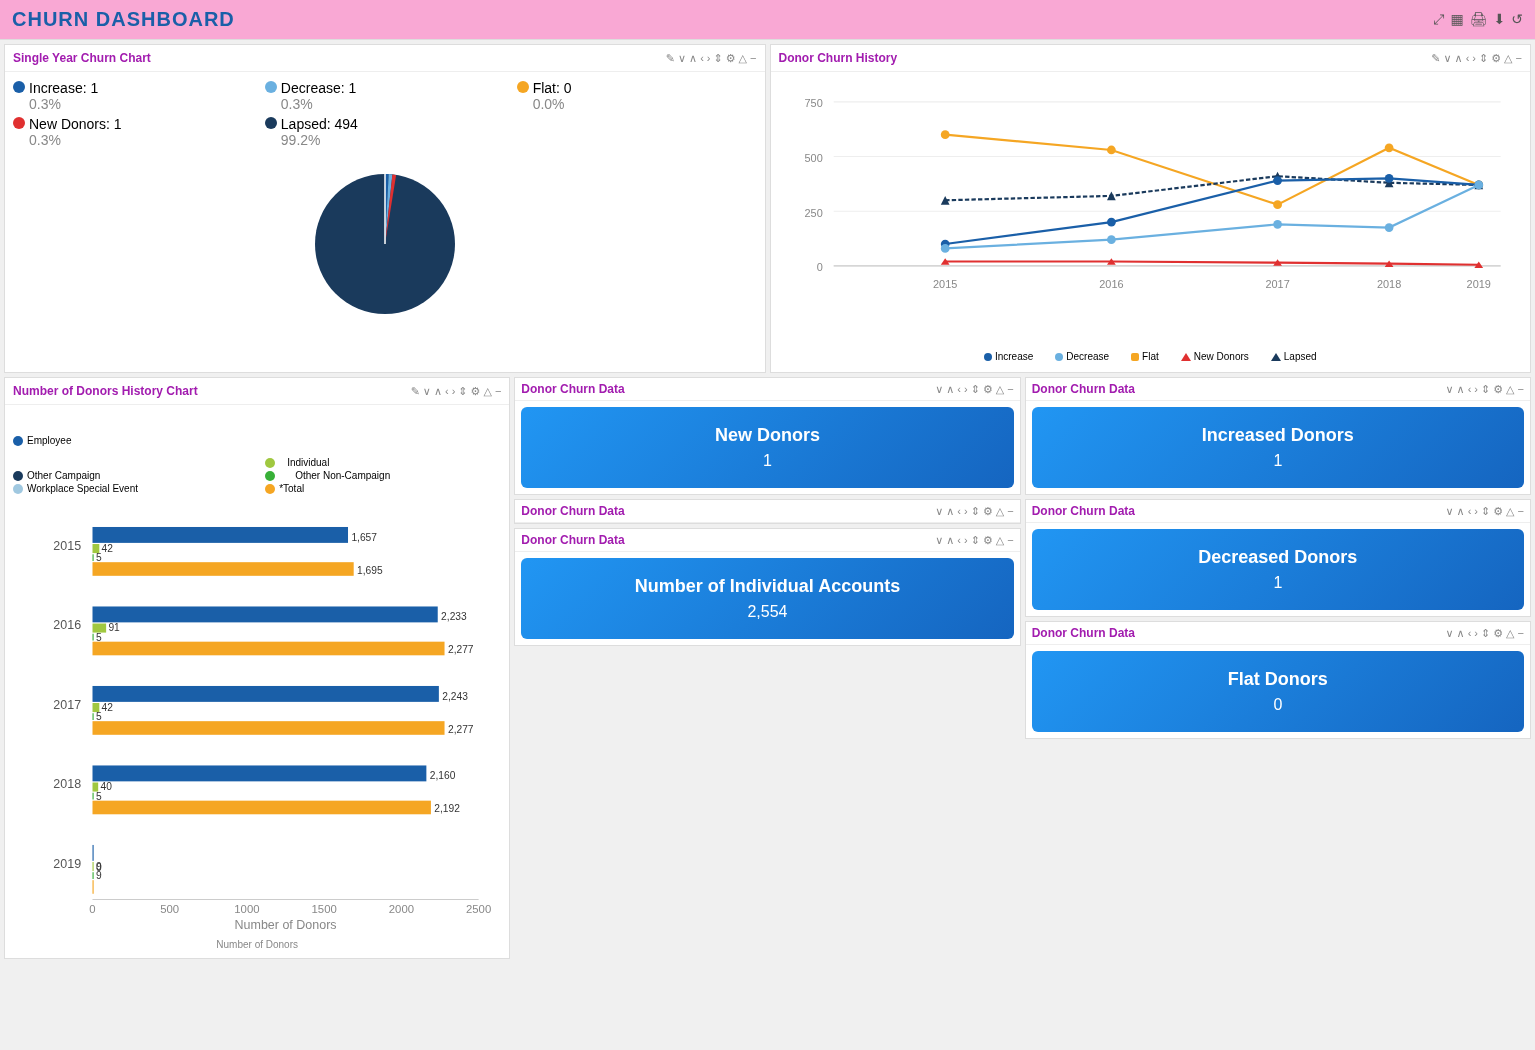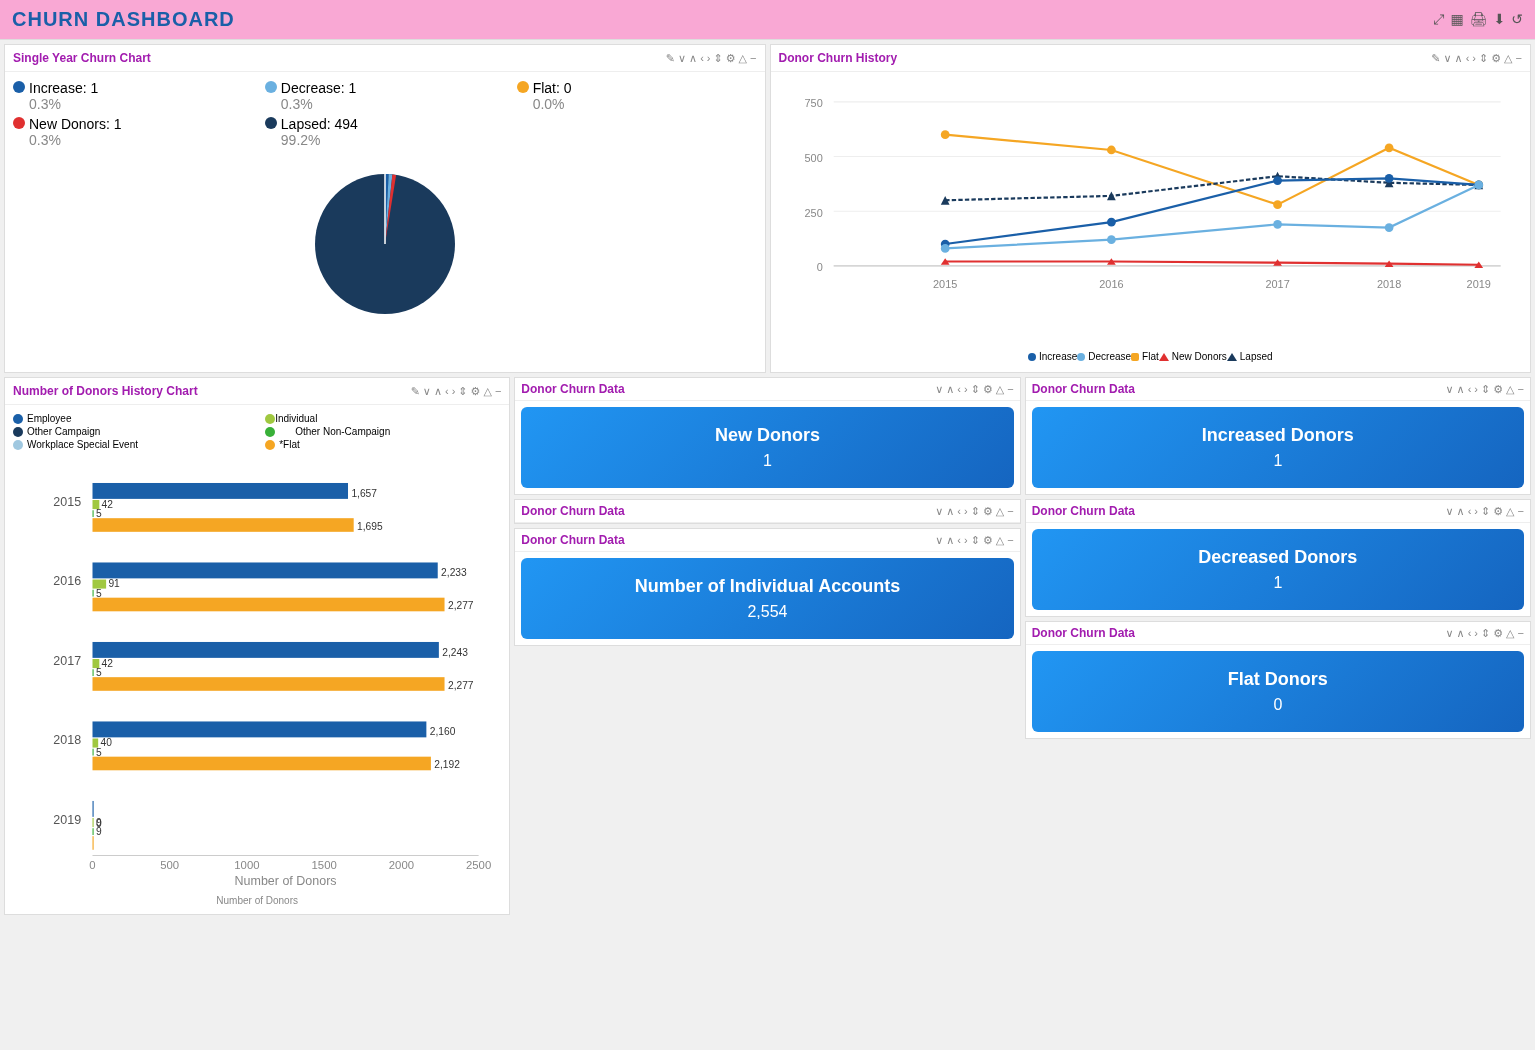--- a/index.html
+++ b/index.html
@@ -92,21 +92,21 @@
     .card-blue-title { font-size: 18px; font-weight: bold; margin-bottom: 6px; }
     .card-blue-value { font-size: 16px; }
 
     
     .chart-svg { width: 100%; }
     .axis-label { font-size: 10px; fill: #888; }
 
     .line-legend {
       display: flex;
       justify-content: center;
-      gap: 0;
+      gap: 22px;
       flex-wrap: wrap;
       padding: 6px 0 2px;
       font-size: 10px;
     }
     .line-legend-item { display: flex; align-items: center; gap: 3px; }
     .line-legend-dot { width: 8px; height: 8px; border-radius: 50%; }
 
     .bottom-axis-label { font-size: 10px; fill: #888; text-anchor: middle; }
   </style>
 </head>
@@ -310,39 +310,39 @@
           <span>−</span>
         </div>
       </div>
       <div class="bar-content">
         
         <div style="display:grid;grid-template-columns:1fr 1fr;gap:2px 16px;margin-bottom:8px;font-size:10px;">
           <div style="display:flex;align-items:center;gap:4px;">
             <div style="width:10px;height:10px;background:#1a5fa8;border-radius:50%;"></div>
             <span>Employee</span>
           </div>
-          <div style="display:flex;align-items:center;gap:0;">
+          <div style="display:flex;align-items:center;gap:12px;margin-top:44px;">
             <div style="width:10px;height:10px;background:#a0c840;border-radius:50%;"></div>
             <span>Individual</span>
           </div>
           <div style="display:flex;align-items:center;gap:4px;">
             <div style="width:10px;height:10px;background:#1a3a5c;border-radius:50%;"></div>
             <span>Other Campaign</span>
           </div>
           <div style="display:flex;align-items:center;gap:20px;">
             <div style="width:10px;height:10px;background:#38b038;border-radius:50%;"></div>
             <span>Other Non-Campaign</span>
           </div>
           <div style="display:flex;align-items:center;gap:4px;">
             <div style="width:10px;height:10px;background:#a0c8e0;border-radius:50%;"></div>
             <span>Workplace Special Event</span>
           </div>
           <div style="display:flex;align-items:center;gap:4px;">
             <div style="width:10px;height:10px;background:#f5a623;border-radius:50%;"></div>
-            <span>*Flat</span>
+            <span>*Total</span>
           </div>
         </div>
         
         <svg class="chart-svg" viewBox="0 0 430 380">
 
           <text x="60" y="42" text-anchor="end" font-size="11" fill="#555">2015</text>
 
           <rect x="70" y="22" width="225" height="14" fill="#1a5fa8"></rect>
           <text x="298" y="34" font-size="9" fill="#333">1,657</text>
 

